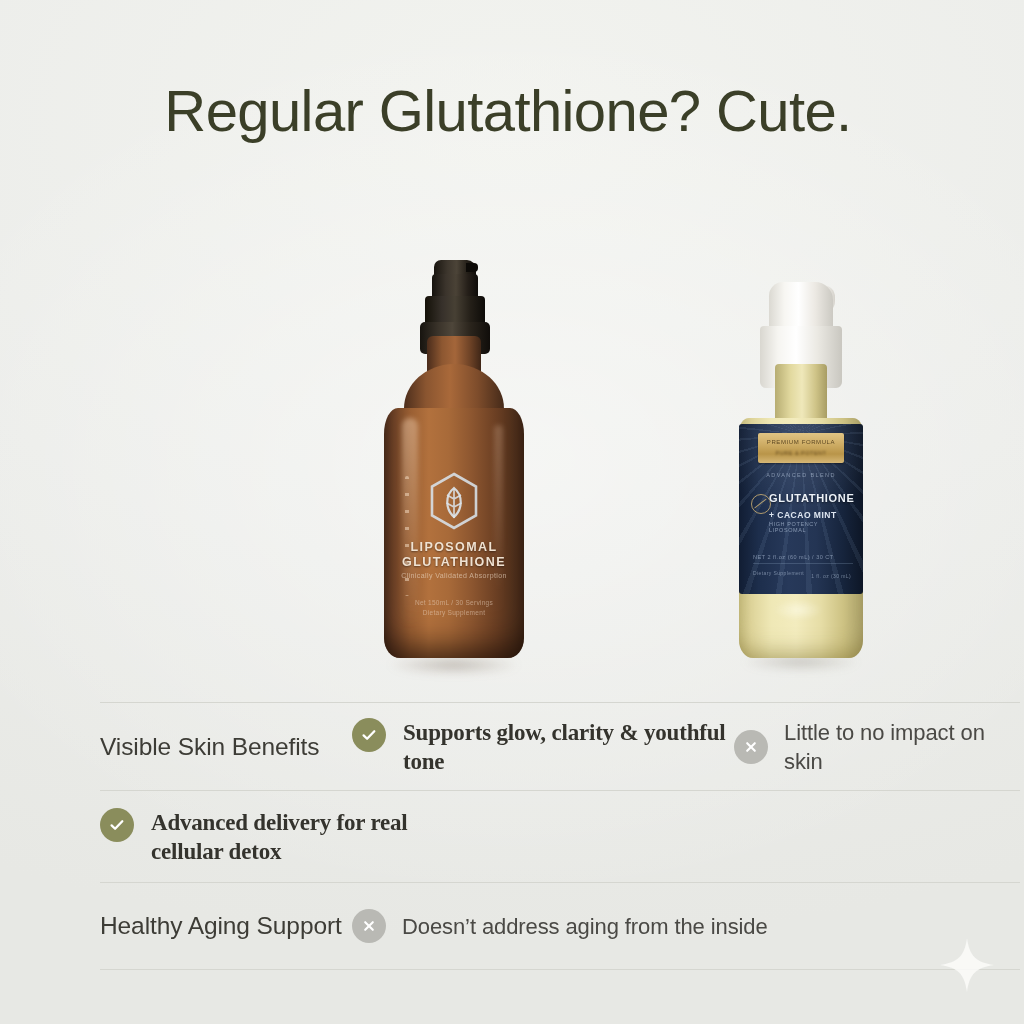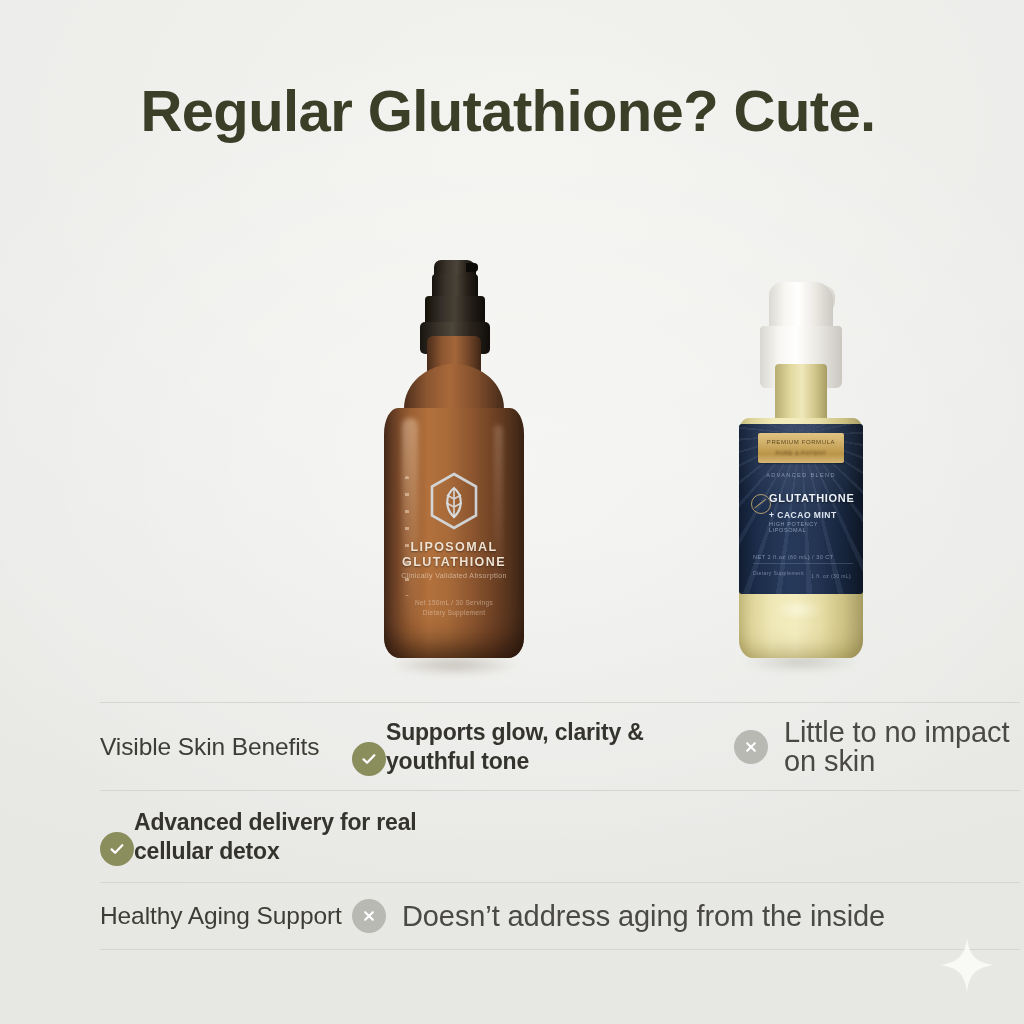--- a/index.html
+++ b/index.html
@@ -26,21 +26,21 @@
   }
 
   
   .headline {
     position: absolute;
     left: 0; right: 8px; top: 80px;
     text-align: center;
     color: #3b3f28;
     font-size: 58px;
     line-height: 1.06;
-    font-weight: 700;
+    font-weight: 400;
     letter-spacing: -0.6px;
     padding: 0 40px;
     box-sizing: border-box;
   }
   .headline .l2 { display: block; }
 
   
   .stage { position: absolute; left: 0; top: 240px; width: 1024px; height: 440px; }
 
   .bottle { position: absolute; }
@@ -262,42 +262,42 @@
   }
   .row {
     position: relative;
     display: flex; align-items: center;
     border-top: 1px solid #d5d6d0;
     box-sizing: border-box;
   }
   .row:last-child { border-bottom: 1px solid #d5d6d0; }
   .r1 { height: 88px; }
   .r2 { height: 92px; }
-  .r3 { height: 68px; }
+  .r3 { height: 88px; }
 
   .col-feature {
     width: 252px; flex: 0 0 252px;
     color: #3d3c36;
     font-size: 24.5px; line-height: 30px; font-weight: 400;
     letter-spacing: -0.1px;
   }
   .col-ours {
     width: 382px; flex: 0 0 382px;
-    display: flex; align-items: flex-end; 
+    display: flex; align-items: flex-start; gap: 17px; font-family: Liberation Serif, serif;
   }
   .col-theirs {
     flex: 1 1 auto;
     display: flex; align-items: center; gap: 16px;
   }
   .ours-text {
     color: #34332d; font-size: 23px; line-height: 29px; font-weight: 700;
     letter-spacing: -0.2px;
   }
   .theirs-text {
-    color: #4a4945; font-size: 29px; line-height: 29px; font-weight: 400;
+    color: #4a4945; font-size: 22px; line-height: 29px; font-weight: 400;
     letter-spacing: -0.1px;
   }
 
   .badge {
     flex: 0 0 auto;
     width: 34px; height: 34px; border-radius: 50%;
     display: flex; align-items: center; justify-content: center;
   }
   .badge-yes { background: #8a8d5c; }
   .badge-no  { background: #b9b9b4; }

